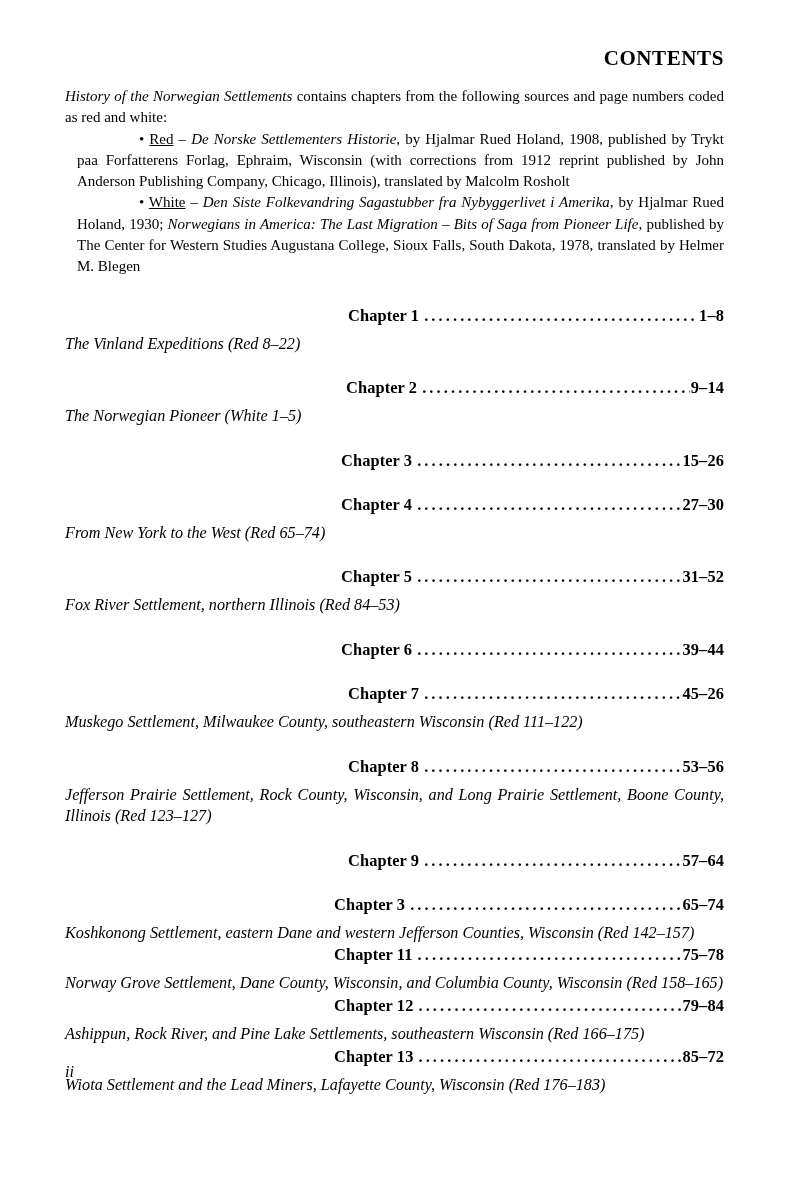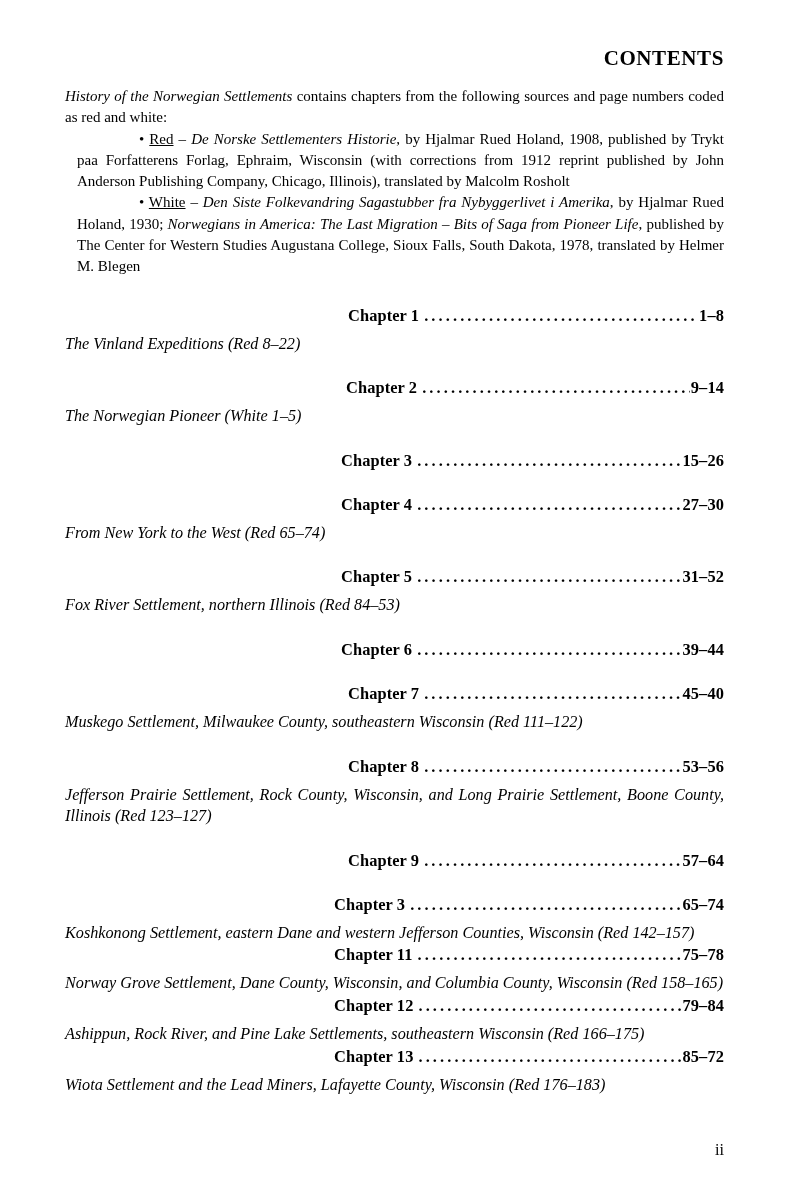--- a/index.html
+++ b/index.html
@@ -100,25 +100,26 @@
     margin-top: 7px;
   }
   .chap-desc.nojust {
     text-align: left;
   }
 
   
   .folio {
     position: absolute;
     left: 0;
-    top: 1140px;
+    top: 1062px;
     width: 659px;
-    text-align: right;
+    text-align: left;
     font-size: 16.2px;
     line-height: 20px;
+    font-style: italic;
   }
 </style>
 </head>
 <body>
 
 <div class="page">
 
   <div class="contents-title">CONTENTS</div>
 
   <div class="intro">
@@ -180,21 +181,21 @@
           <span class="chap-label">Chapter 6</span>
           <span class="chap-leader">..........................................................</span>
           <span class="chap-pages">39–44</span>
         </div>
       </div>
       <div class="entry">
         <div class="chap-line">
           <span class="chap-spacer" style="width: 283px;"></span>
           <span class="chap-label">Chapter 7</span>
           <span class="chap-leader">..........................................................</span>
-          <span class="chap-pages">45–40</span>
+          <span class="chap-pages">45–26</span>
         </div>
         <div class="chap-desc">Muskego Settlement, Milwaukee County, southeastern Wisconsin (Red 111–122)</div>
       </div>
       <div class="entry">
         <div class="chap-line">
           <span class="chap-spacer" style="width: 283px;"></span>
           <span class="chap-label">Chapter 8</span>
           <span class="chap-leader">..........................................................</span>
           <span class="chap-pages">53–56</span>
         </div>

